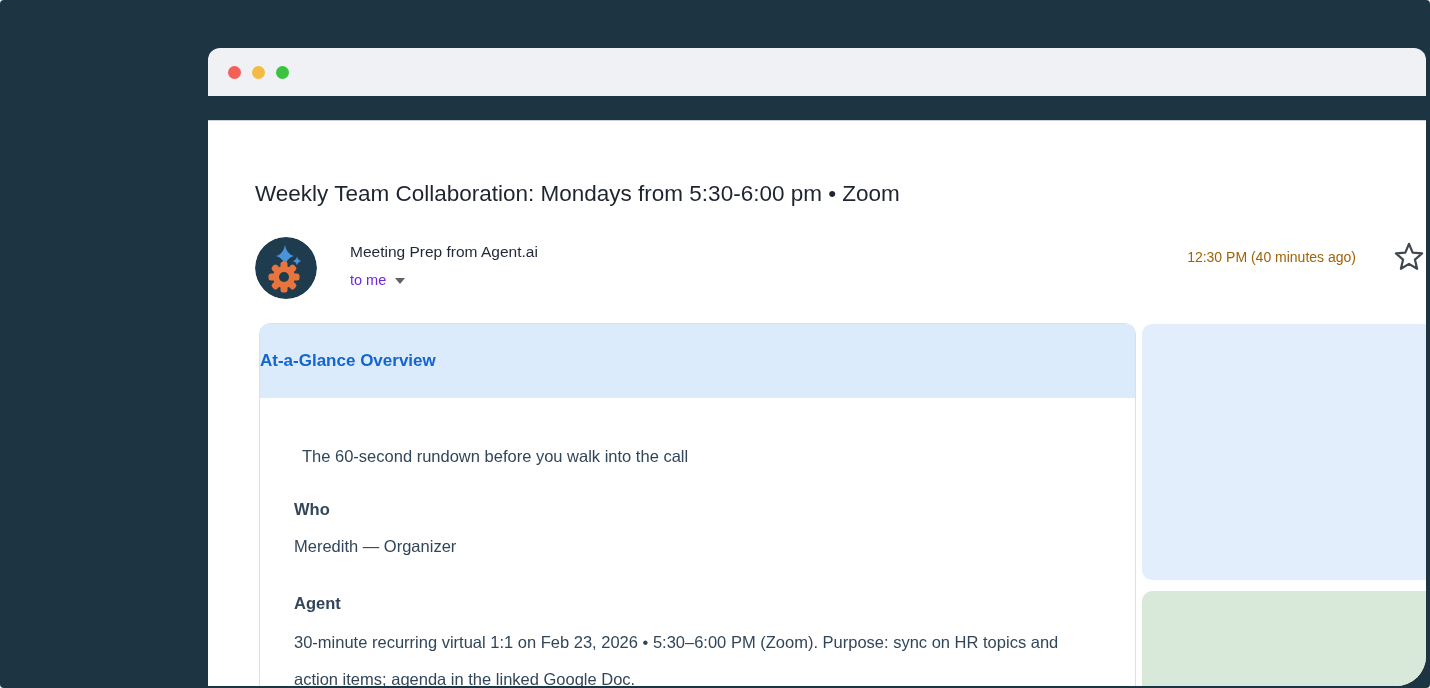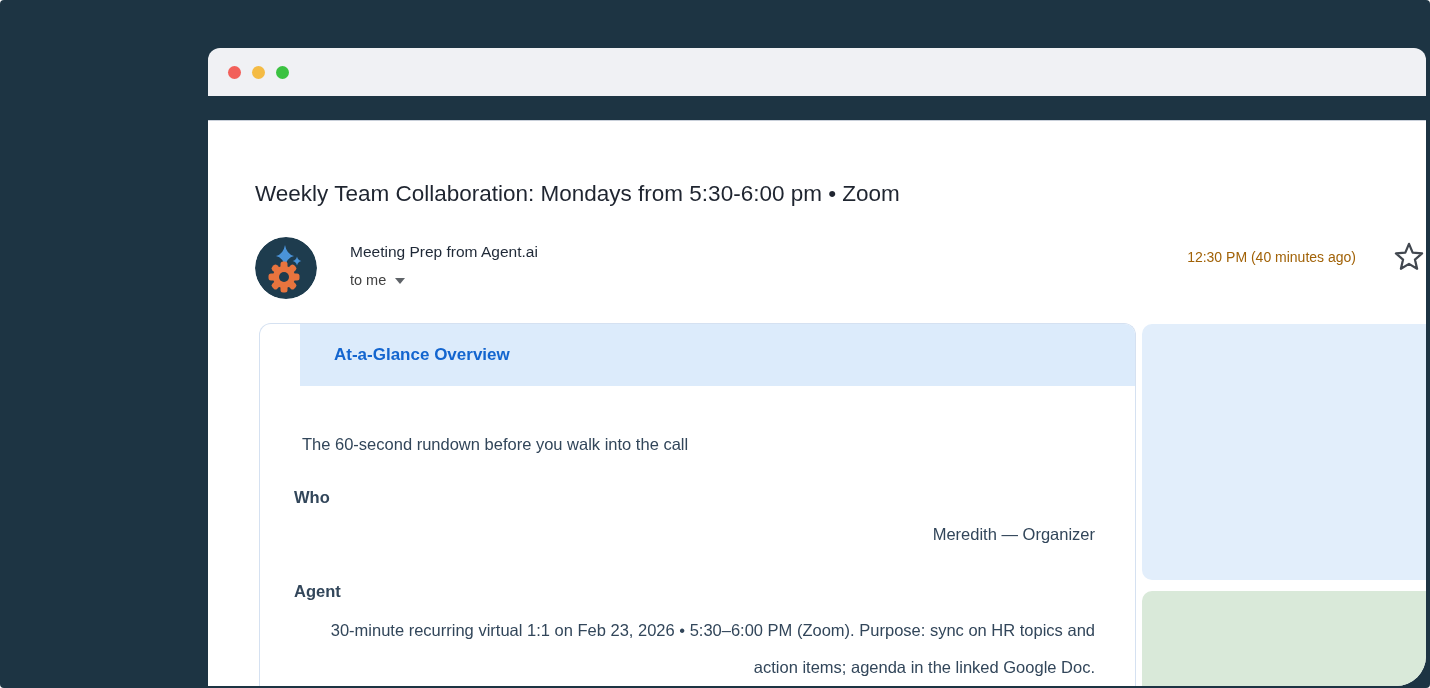--- a/index.html
+++ b/index.html
@@ -64,21 +64,21 @@
     position: absolute;
     left: 142px; top: 122px;
     font-size: 15.5px;
     font-weight: normal;
     color: #1f2937;
   }
   .to-me {
     position: absolute;
     left: 142px; top: 151px;
     font-size: 14.5px;
-    color: #404040;
+    color: #6d28d9;
     display: flex;
     align-items: center;
     gap: 9px;
     cursor: pointer;
   }
   .caret {
     width: 0; height: 0;
     border-left: 5px solid transparent;
     border-right: 5px solid transparent;
     border-top: 6px solid #5f6368;
@@ -104,40 +104,38 @@
     position: absolute;
     left: 51px; top: 202px; bottom: 0;
     width: 877px;
     border: 1px solid #d5e1f1;
     border-bottom: none;
     border-radius: 12px 12px 0 0;
     background: #ffffff;
     overflow: hidden;
   }
   .card-header {
-    height: 62px;
+    height: 74px;
     background: #dcebfb;
     display: flex;
     align-items: center;
-    padding-left: 34px;
-    margin-left: 40px;
   }
   .card-title {
     font-size: 17px;
     font-weight: bold;
     color: #1365cf;
   }
   .card-body {
     padding: 39px 40px 0 34px;
     color: #32465a;
     font-size: 16.5px;
   }
   .intro { margin: 8px; line-height: 23px; }
   .sec-label { margin: 30px 0 0 0; font-weight: bold; line-height: 23px; }
-  .sec-text  { margin: 13px 0 0 0; line-height: 24px; text-align: right; }
+  .sec-text  { margin: 13px 0 0 0; line-height: 24px; }
   .sec-label.second { margin-top: 34px; }
   .sec-text.para { line-height: 37px; margin-top: 9px; }
 
   
   .panel-blue {
     position: absolute;
     left: 934px; top: 203px;
     right: 0; height: 256px;
     background: #e2eefb;
     border-radius: 10px 0 0 10px;

